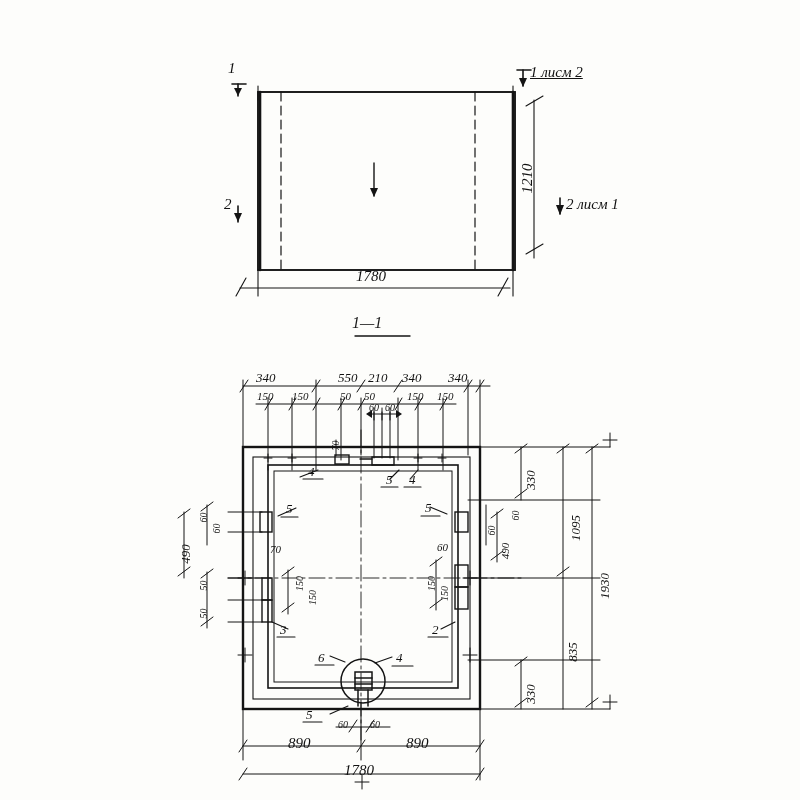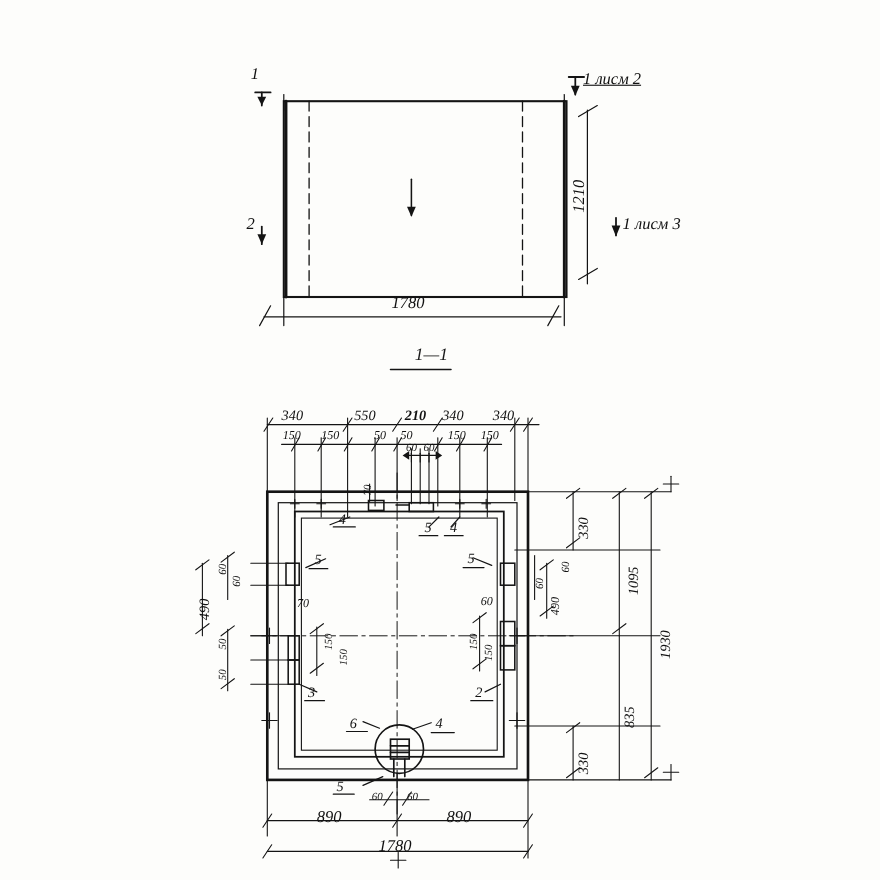--- a/index.html
+++ b/index.html
@@ -310,30 +310,30 @@
         <line x1="603" y1="702" x2="617" y2="702"></line>
         <line x1="610" y1="695" x2="610" y2="709"></line>
       </g>
 
     </g>
   </svg>
 
   <div class="lbl big" style="left:228px;top:60px;">1</div>
   <div class="lbl big" style="left:224px;top:196px;">2</div>
   <div class="lbl big" style="left:530px;top:64px;text-decoration:underline;">1 лисм 2</div>
-  <div class="lbl big" style="left:566px;top:196px;">1 лисм 3</div>
+  <div class="lbl big" style="left:566px;top:196px;">2 лисм 1</div>
 
   <div class="lbl" style="left:356px;top:268px;font-size:15px;">1780</div>
   <div class="lbl rotm" style="left:512px;top:170px;font-size:15px;">1210</div>
 
-  <div class="title" style="left:377px;top:314px;">1—1</div>
+  <div class="title" style="left:352px;top:314px;">1—1</div>
 
   <div class="lbl" style="left:256px;top:370px;">340</div>
-  <div class="lbl" style="left:322px;top:370px;">550</div>
-  <div class="lbl" style="left:368px;top:370px;font-weight:bold;">210</div>
+  <div class="lbl" style="left:338px;top:370px;">550</div>
+  <div class="lbl" style="left:368px;top:370px;">210</div>
   <div class="lbl" style="left:402px;top:370px;">340</div>
   <div class="lbl" style="left:448px;top:370px;">340</div>
 
   <div class="lbl small" style="left:257px;top:390px;">150</div>
   <div class="lbl small" style="left:292px;top:390px;">150</div>
   <div class="lbl small" style="left:340px;top:390px;">50</div>
   <div class="lbl small" style="left:364px;top:390px;">50</div>
   <div class="lbl small" style="left:407px;top:390px;">150</div>
   <div class="lbl small" style="left:437px;top:390px;">150</div>
 

